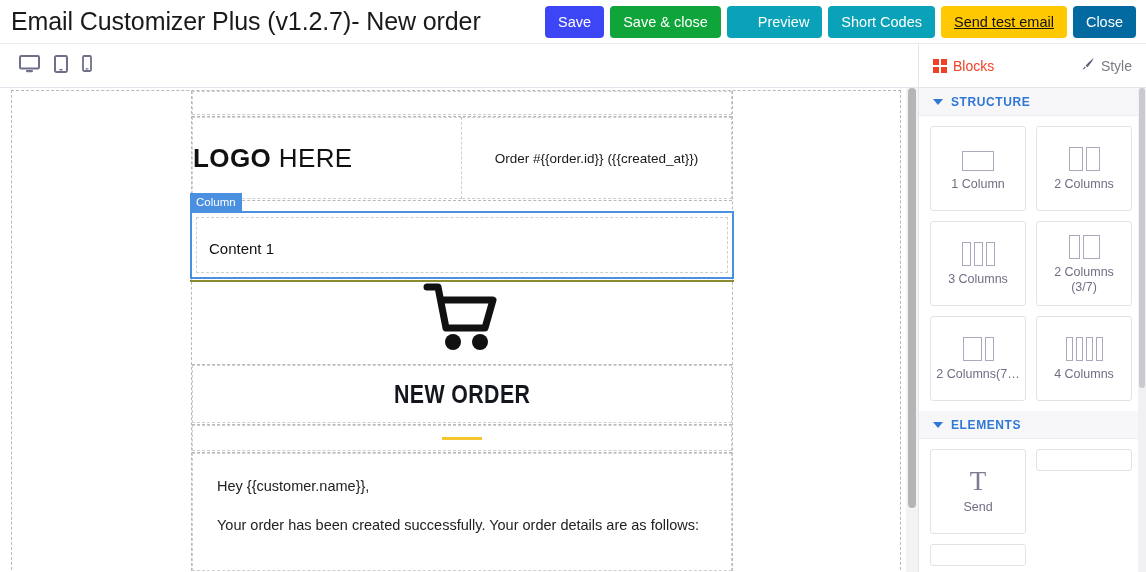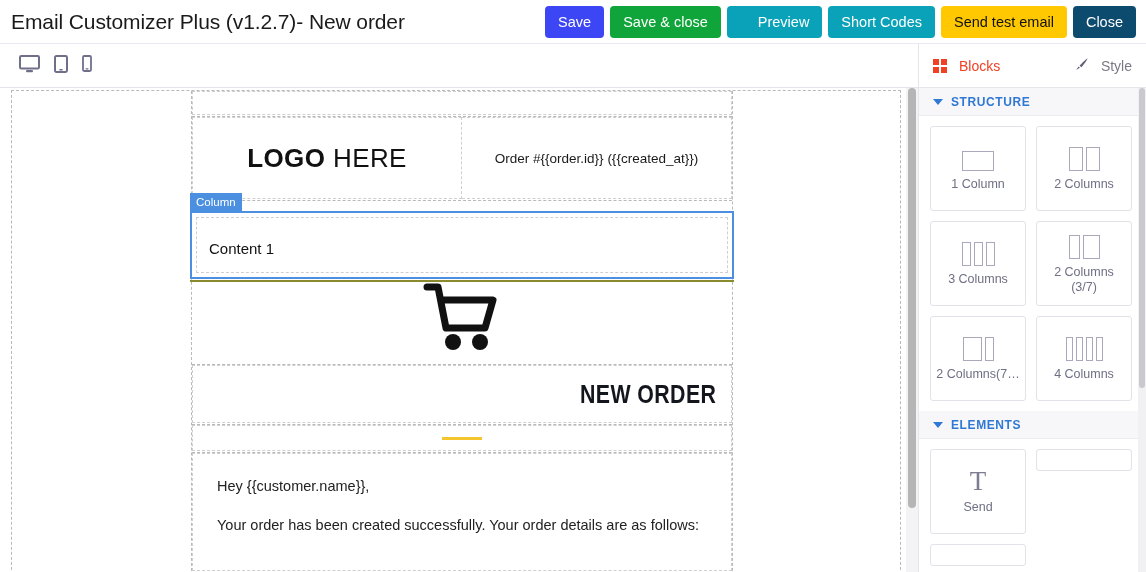--- a/index.html
+++ b/index.html
@@ -11,21 +11,21 @@
   }
 
   
   #topbar {
     position: absolute; left: 0; top: 0; width: 1146px; height: 44px;
     background: #ffffff;
     display: flex; align-items: center;
     border-bottom: 1px solid #e9e9ef;
   }
   #app-title {
-    font-size: 21px; color: #1a1a1a; font-weight: 400;
+    font-size: 25px; color: #1a1a1a; font-weight: 400;
     padding-left: 11px; white-space: nowrap; letter-spacing: -0.1px;
   }
   #topbar-actions {
     margin-left: auto; display: flex; align-items: center; gap: 6px;
     padding-right: 10px;
   }
   .tb-btn {
     border: none; border-radius: 4px; color: #ffffff;
     font-size: 14.5px; font-family: "Liberation Sans", sans-serif;
     height: 32px; padding: 0 13px; cursor: pointer; white-space: nowrap;
@@ -68,21 +68,21 @@
   .erow { border-bottom: 1px dashed #b9b9b9; position: relative; }
   .ecell { border: 1px dashed #cfcfcf; position: relative; }
 
   
   #row-spacer { height: 26px; }
   #row-spacer .ecell { height: 24px; margin: 0px; border: 1px dashed #cfcfcf; }
 
   
   #row-logo { height: 84px; display: flex; }
   #cell-logo {
-    width: 270px; height: 82px; display: flex; align-items: center; justify-content: center;
+    width: 270px; height: 82px; display: flex; align-items: center; 
     border: 1px dashed #cfcfcf;
   }
   #cell-order {
     flex: 1; height: 82px; display: flex; align-items: center; justify-content: center;
     border: 1px dashed #cfcfcf; border-left: none;
   }
   #logo-text { font-size: 26px; letter-spacing: 0.4px; color: #111; white-space: nowrap; }
   #logo-text b { font-weight: 700; }
   #logo-text span { font-weight: 300; }
   #order-text { font-size: 13.5px; color: #1a1a1a; white-space: nowrap; }
@@ -108,21 +108,21 @@
     position: absolute; left: 178px; top: 189px; width: 544px; height: 2px;
     background: #8a8a2e; z-index: 6;
   }
 
   
   #row-cart { height: 94px; position: relative; display: flex; align-items: center; justify-content: center; }
   #cart-svg { display: block; }
 
   
   #row-title { height: 60px; }
-  #cell-title { height: 58px; display: flex; align-items: center; justify-content: flex-end; border: 1px dashed #cfcfcf; }
+  #cell-title { height: 58px; display: flex; align-items: center; justify-content: center; border: 1px dashed #cfcfcf; }
   #new-order-heading {
     font-size: 26px; font-weight: 700; color: #14161d;
     letter-spacing: 0.5px; transform: scaleX(0.82); transform-origin: center;
     white-space: nowrap;
   }
   #row-divider { height: 28px; }
   #cell-divider { height: 26px; display: flex; align-items: center; justify-content: center; border: 1px dashed #cfcfcf; }
   #gold-rule { width: 40px; height: 3px; background: #f4c52c; }
 
   
@@ -142,21 +142,21 @@
 
   
   #right-panel {
     position: absolute; left: 918px; top: 44px; width: 228px; height: 528px;
     background: #ffffff; border-left: 1px solid #e6e6ea;
   }
   #panel-tabs {
     height: 44px; display: flex; align-items: center; justify-content: space-between;
     padding: 0 14px; border-bottom: 1px solid #e6e6ea; background: #ffffff;
   }
-  .panel-tab { display: flex; align-items: center; gap: 12px; cursor: pointer; font-size: 14px; }
+  .panel-tab { display: flex; align-items: center; gap: 6px; cursor: pointer; font-size: 14px; }
   #tab-blocks { color: #f04124; }
   #tab-style { color: #7a7a85; }
   #blocks-glyph { display: grid; grid-template-columns: 6px 6px; grid-template-rows: 6px 6px; gap: 2px; }
   #blocks-glyph i { background: #f04124; display: block; }
 
   .panel-section-head {
     height: 28px; display: flex; align-items: center; gap: 8px;
     padding-left: 14px; background: #f7f7f9; border-bottom: 1px solid #ededf1;
   }
   .caret { width: 0; height: 0; border-left: 5px solid transparent; border-right: 5px solid transparent; border-top: 6px solid #2f78d4; }
@@ -187,22 +187,22 @@
 </head>
 <body>
 
 <div id="topbar">
   <div id="app-title">Email Customizer Plus (v1.2.7)- New order</div>
   <div id="topbar-actions">
       <button class="tb-btn" style="background: rgb(61, 70, 245); color: rgb(255, 255, 255); text-align: right;">Save</button>
       <button class="tb-btn" style="background: rgb(16, 165, 58); color: rgb(255, 255, 255);">Save &amp; close</button>
       <button class="tb-btn" style="background: rgb(10, 162, 184); color: rgb(255, 255, 255); padding-left: 31px;">Preview</button>
       <button class="tb-btn" style="background: rgb(10, 162, 184); color: rgb(255, 255, 255);">Short Codes</button>
-      <button class="tb-btn" style="background: rgb(255, 200, 0); color: rgb(17, 17, 17);">Send test email</button>
-      <button class="tb-btn" style="background: #0c4a6e; color: rgb(255, 255, 255);">Close</button>
+      <button class="tb-btn" style="background: rgb(255, 200, 0); color: rgb(17, 17, 17); text-decoration: underline;">Send test email</button>
+      <button class="tb-btn" style="background: #0369a1; color: rgb(255, 255, 255);">Close</button>
     </div>
 </div>
 
 <div id="toolbar2">
   <div id="device-icons">
     <span class="dev-ico">
       <svg width="21" height="18" viewBox="0 0 21 18">
           <rect x="1" y="1" width="19" height="12.5" rx="1.3" fill="none" stroke="#6f6f89" stroke-width="2"></rect>
           <rect x="7" y="15" width="7" height="2.2" rx="1" fill="#6f6f89"></rect>
         </svg>

